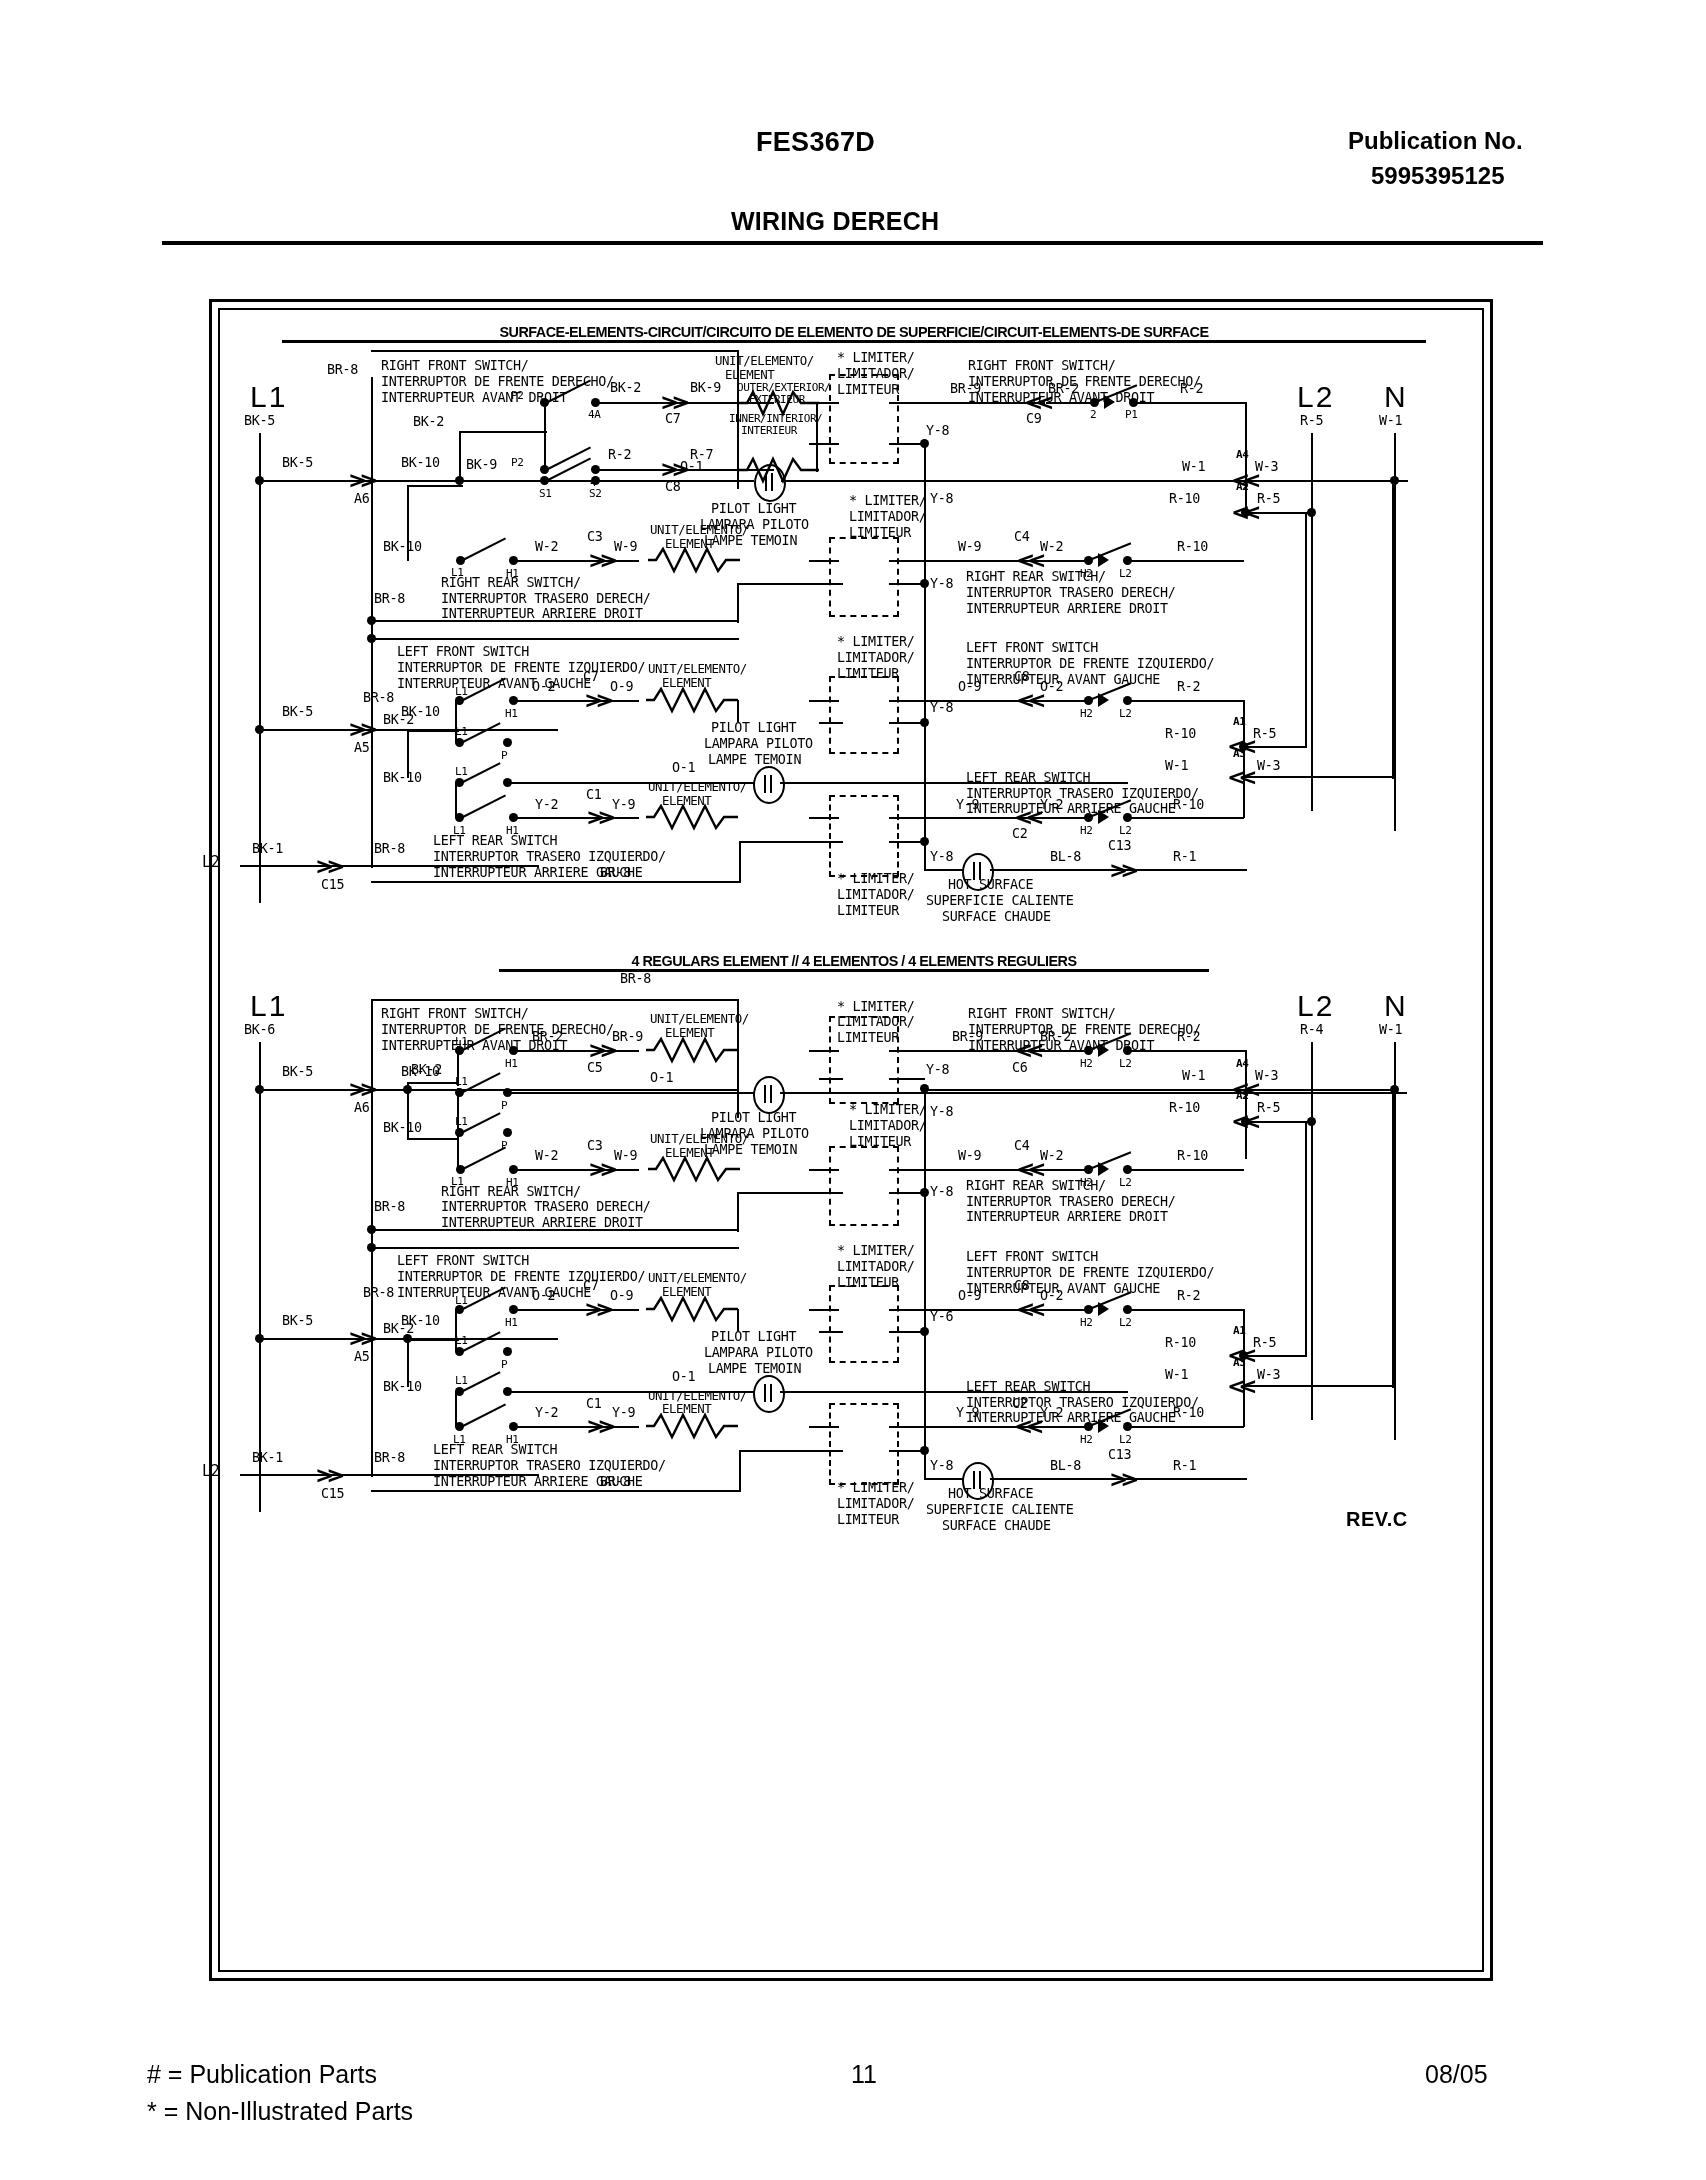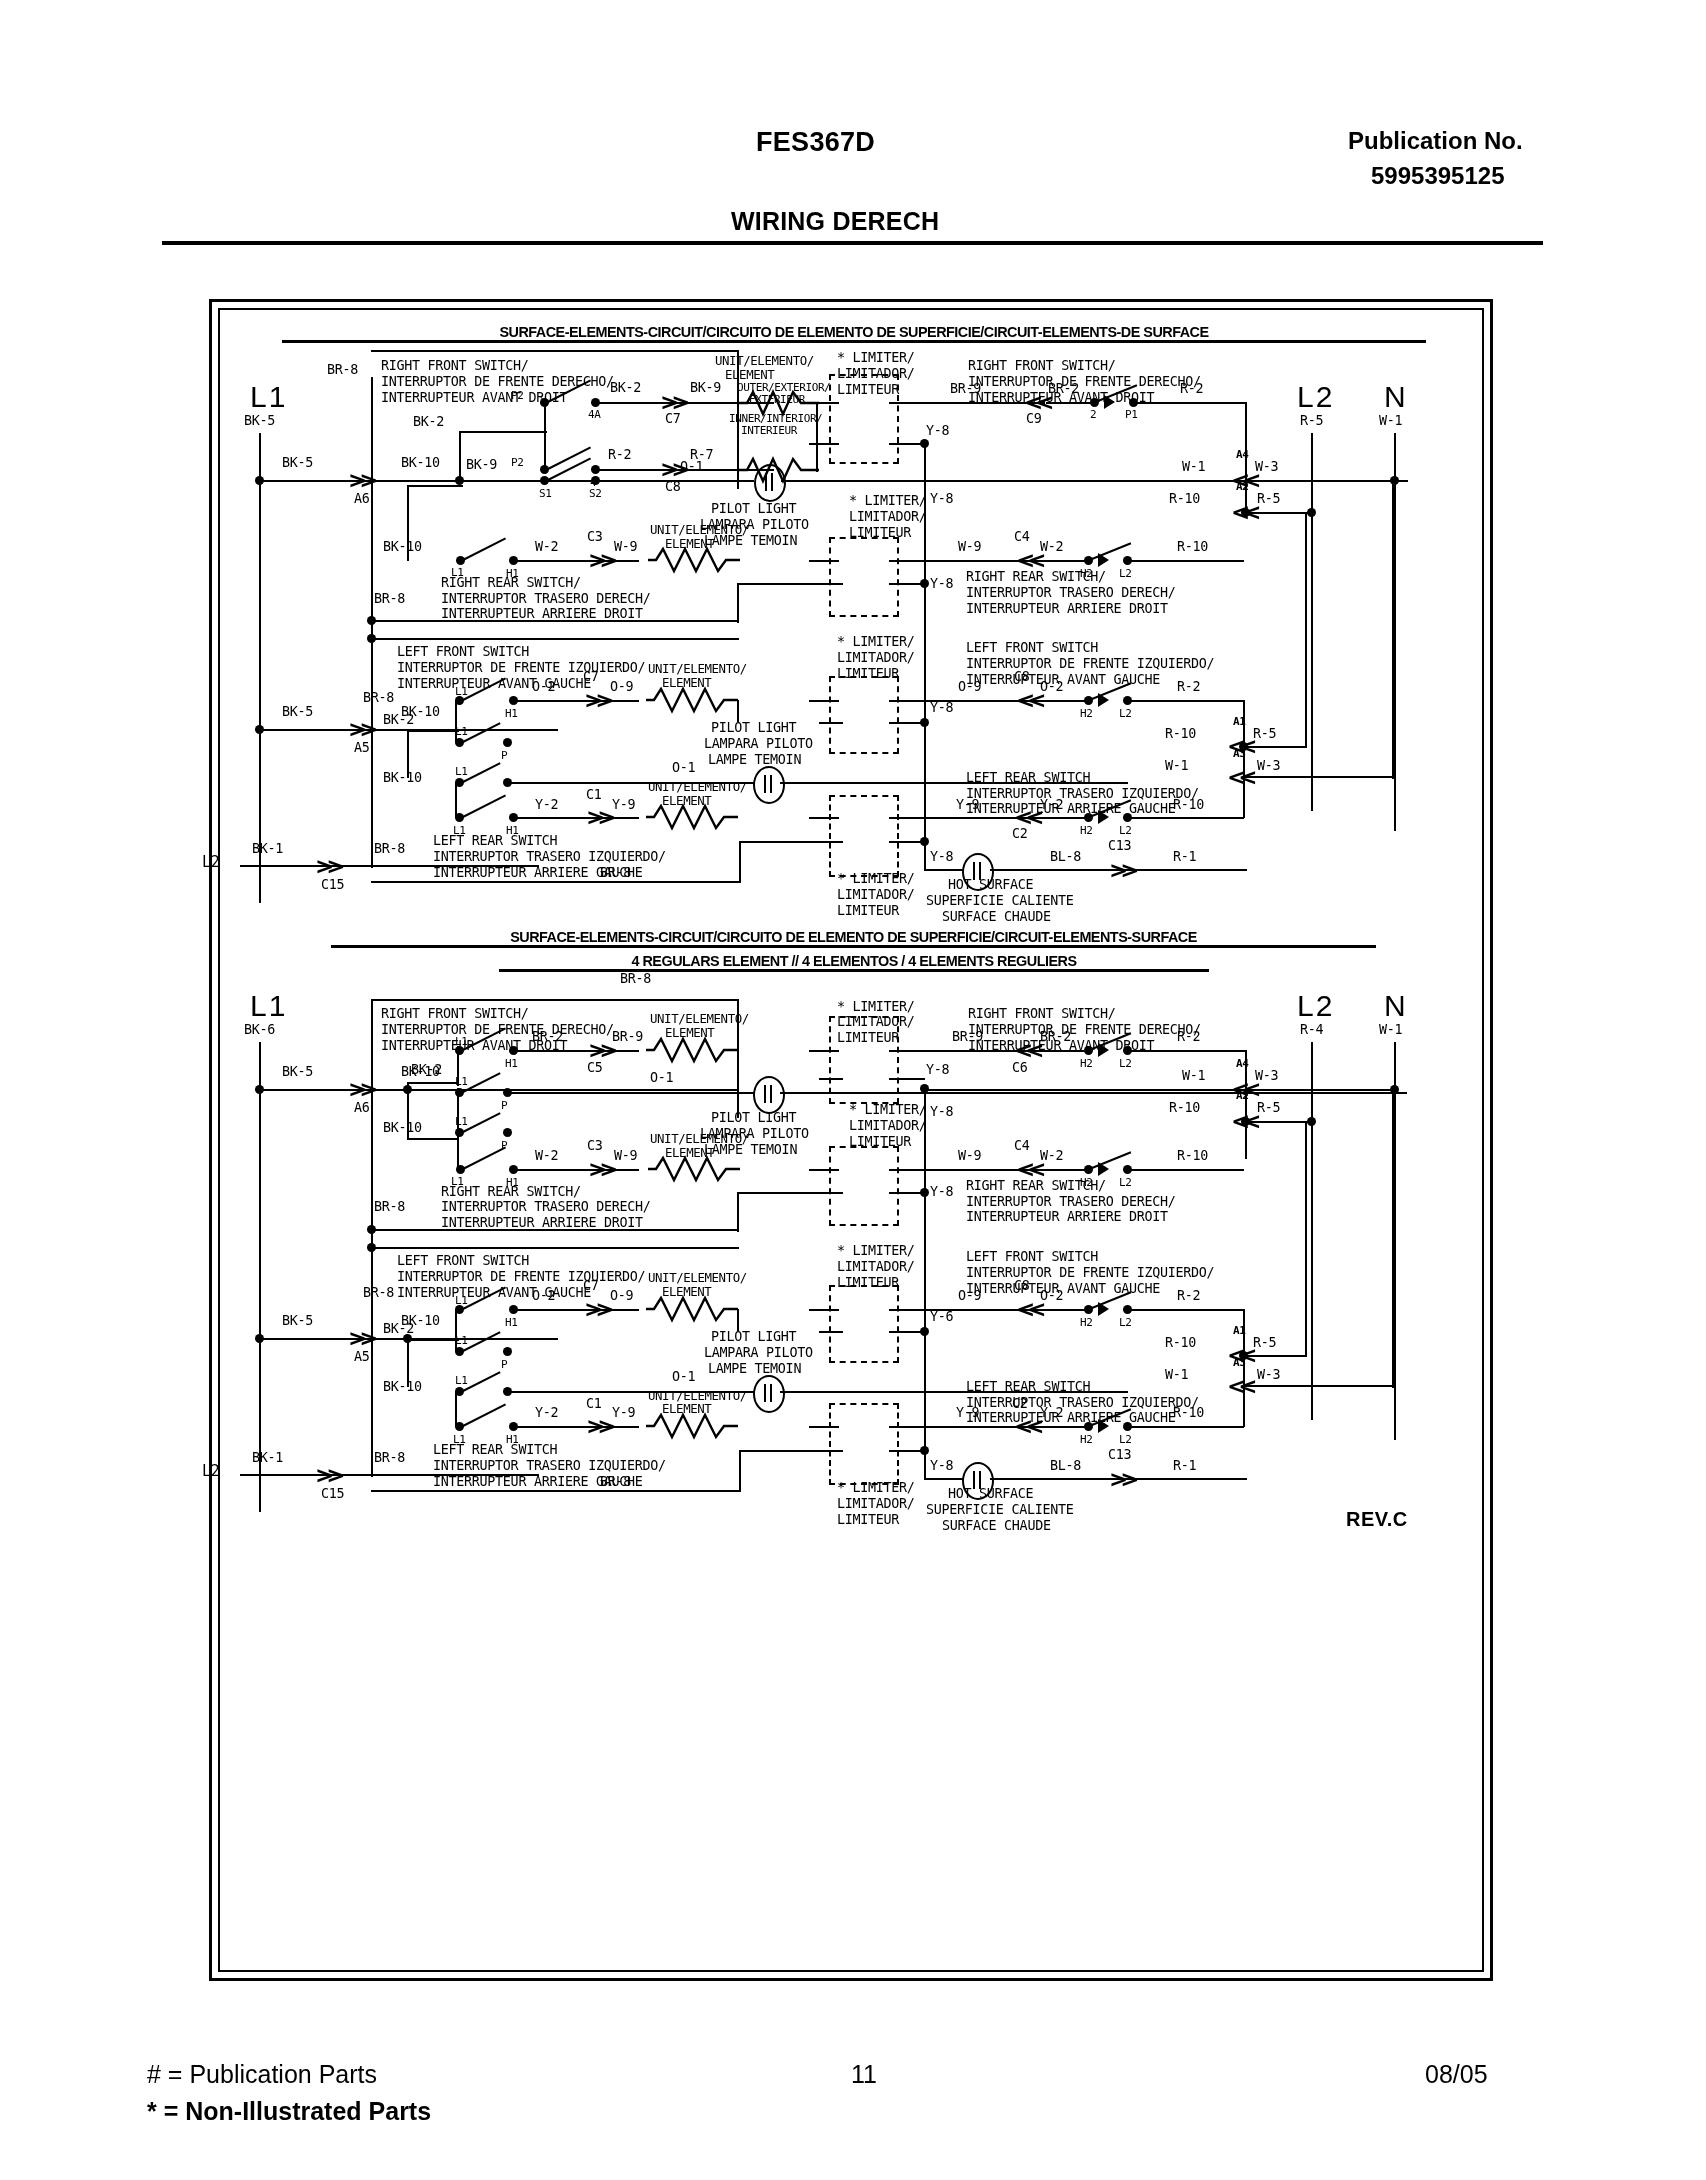--- a/index.html
+++ b/index.html
@@ -10,21 +10,21 @@
   
   .pg-header{position:absolute;left:0;top:0;width:1706px;height:239px;}
   .model-no{position:absolute;left:756px;top:127px;font-size:27px;font-weight:bold;letter-spacing:0.3px;}
   .pub-label{position:absolute;left:1348px;top:127px;font-size:24px;font-weight:bold;}
   .pub-num{position:absolute;left:1371px;top:162px;font-size:24px;font-weight:bold;}
   .wd-title{position:absolute;left:731px;top:207px;font-size:25px;font-weight:bold;letter-spacing:0.2px;}
   .hdr-rule{position:absolute;left:162px;top:241px;width:1381px;height:4px;background:#000;}
 
   
   .ft-a{position:absolute;left:147px;top:2060px;font-size:25px;}
-  .ft-b{position:absolute;left:147px;top:2097px;font-size:25px;font-weight:bold;}
+  .ft-b{position:absolute;left:147px;top:2097px;font-size:25px;}
   .ft-page{position:absolute;left:851px;top:2060px;font-size:25px;}
   .ft-date{position:absolute;left:1425px;top:2060px;font-size:25px;}
 
   
   .diagram{position:absolute;left:209px;top:299px;width:1284px;height:1682px;
            border:3px solid #000;box-sizing:border-box;background:#fff;}
   .inner-frame{position:absolute;left:6px;top:6px;right:6px;bottom:6px;border:2px solid #000;box-sizing:border-box;}
 
   
   .ln{position:absolute;background:#000;}
@@ -429,21 +429,20 @@
 <div class="lamp" style="left:750px;top:551px;"></div>
 <div class="ln hl" style="left:778px;top:567px;width:257px;"></div>
 <div class="t t13" style="left:838px;top:547px;">BL-8</div>
 <div class="chev" style="left:897px;top:557px;">&gt;&gt;</div>
 <div class="t t13" style="left:896px;top:536px;">C13</div>
 <div class="t t13" style="left:961px;top:547px;">R-1</div>
 <div class="t t13" style="left:736px;top:575px;">HOT SURFACE</div>
 <div class="t t13" style="left:714px;top:591px;">SUPERFICIE CALIENTE</div>
 <div class="t t13" style="left:730px;top:607px;">SURFACE CHAUDE</div>
 
-<div class="banner" style="left:119px;top:627px;width:1045px;">SURFACE-ELEMENTS-CIRCUIT/CIRCUITO DE ELEMENTO DE SUPERFICIE/CIRCUIT-ELEMENTS-SURFACE</div>
 <div class="banner2" style="left:287px;top:651px;width:710px;">4 REGULARS ELEMENT // 4 ELEMENTOS / 4 ELEMENTS REGULIERS</div>
 
 <div class="rail-lbl" style="left:38px;top:687px;">L1</div>
 <div class="t t13" style="left:32px;top:720px;">BK-6</div>
 <div class="ln vl" style="left:47px;top:740px;height:470px;"></div>
 
 <div class="rail-lbl" style="left:1085px;top:687px;">L2</div>
 <div class="t t13" style="left:1088px;top:720px;">R-4</div>
 <div class="ln vl" style="left:1099px;top:740px;height:378px;"></div>
 

